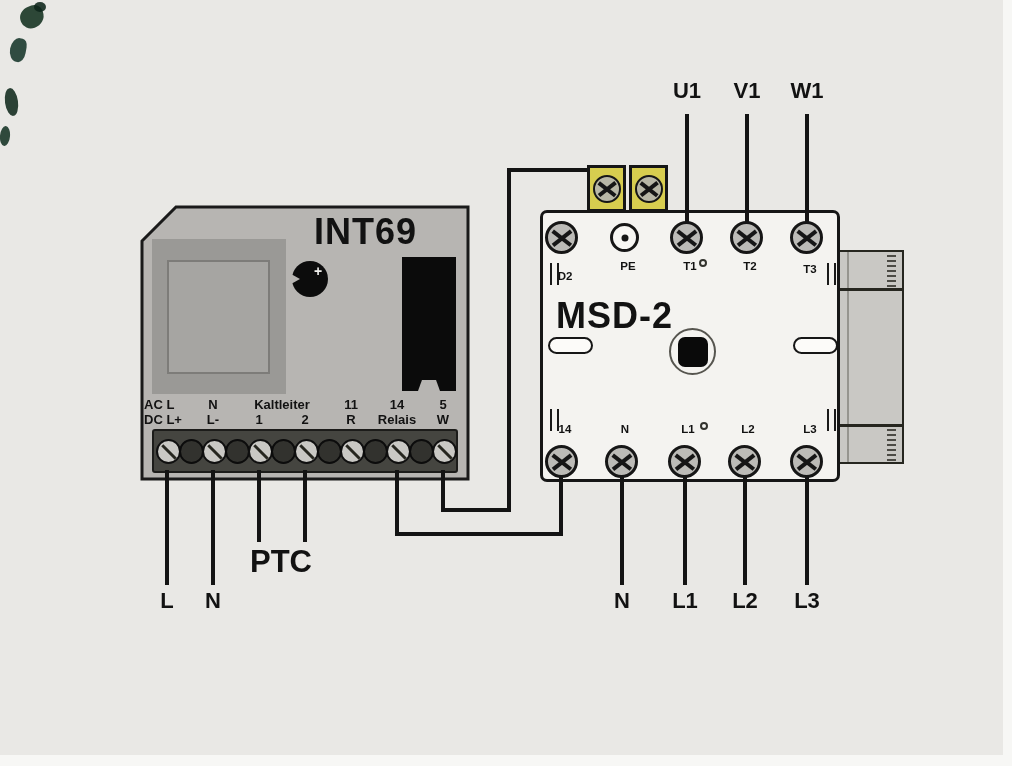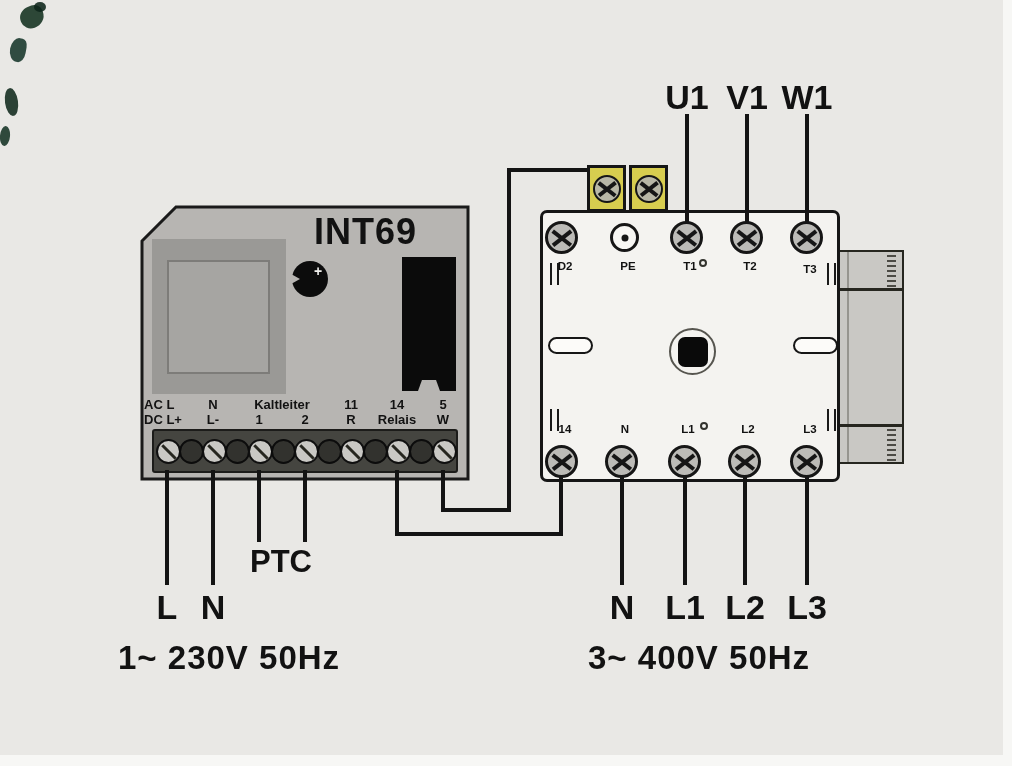--- a/index.html
+++ b/index.html
@@ -51,21 +51,21 @@
 
   .pe-block { position: absolute; top: 165px; width: 39px; height: 47px; background: var(--pe-terminal-yellow, #d7cd4f); border: 3px solid #161616; }
 
   
   .din { position: absolute; left: 836px; top: 250px; width: 68px; height: 214px; background: #c9c8c4; border: 2.5px solid #26261f; }
   .din .divider { position: absolute; left: 0; width: 100%; height: 2.5px; background: #26261f; }
   .din .inner-line { position: absolute; left: 9px; top: 0; width: 2px; height: 100%; background: #96958f; }
   .din .code { position: absolute; right: 6px; width: 9px; height: 32px; background: repeating-linear-gradient(0deg, #4c4b45 0 2px, transparent 2px 5px); }
 
   
-  .big-label { position: absolute; transform: translateX(-50%); font-size: 34px; font-weight: bold; white-space: nowrap; }
+  .big-label { position: absolute; transform: translateX(-50%); font-size: 22px; font-weight: bold; white-space: nowrap; }
   .supply { position: absolute; font-size: 33px; font-weight: bold; letter-spacing: 1px; white-space: nowrap; }
 
   .page-edge { position: absolute; background: #f7f7f5; }
 </style>
 </head>
 <body>
 
 <div class="canvas">
 
   <div class="artifact" style="left:20px;top:6px;width:24px;height:22px;background:#12301f;border-radius:55% 40% 60% 50%;transform:rotate(-20deg)"></div>
@@ -124,22 +124,23 @@
 
   <div class="din">
     <div class="inner-line"></div>
     <div class="divider" style="top:36px"></div>
     <div class="divider" style="top:172px"></div>
     <div class="code" style="top:3px"></div>
     <div class="code" style="top:177px"></div>
   </div>
 
   <div class="msd2">
-
-    <div class="msd-term-label" style="left:22px;top:47px">D2</div>
+    <div class="msd2-title">MSD-2</div>
+
+    <div class="msd-term-label" style="left:22px;top:57px">D2</div>
     <div class="msd-term-label" style="left:85px;top:47px">PE</div>
     <div class="msd-term-label" style="left:147px;top:47px">T1</div>
     <div class="msd-term-label" style="left:207px;top:47px">T2</div>
     <div class="msd-term-label" style="left:267px;top:50px">T3</div>
     <div class="small-circle" style="left:156px;top:46px"></div>
 
     <div class="msd-term-label" style="left:22px;top:210px">14</div>
     <div class="msd-term-label" style="left:82px;top:210px">N</div>
     <div class="msd-term-label" style="left:145px;top:210px">L1</div>
     <div class="msd-term-label" style="left:205px;top:210px">L2</div>
@@ -207,18 +208,16 @@
 
   <div class="big-label" style="left:281px;top:544px;font-size:31px">PTC</div>
   <div class="big-label" style="left:167px;top:588px">L</div>
   <div class="big-label" style="left:213px;top:588px">N</div>
 
   <div class="big-label" style="left:622px;top:588px">N</div>
   <div class="big-label" style="left:685px;top:588px">L1</div>
   <div class="big-label" style="left:745px;top:588px">L2</div>
   <div class="big-label" style="left:807px;top:588px">L3</div>
 
-  <div class="supply" style="left:118px;top:639px">1~ 230V 50Hz</div>
-  <div class="supply" style="left:588px;top:639px">3~ 400V 50Hz</div>
 
   <div class="page-edge" style="left:1003px;top:0;width:9px;height:766px"></div>
   <div class="page-edge" style="left:0;top:755px;width:1012px;height:11px"></div>
 </div>
 
 </body></html>

